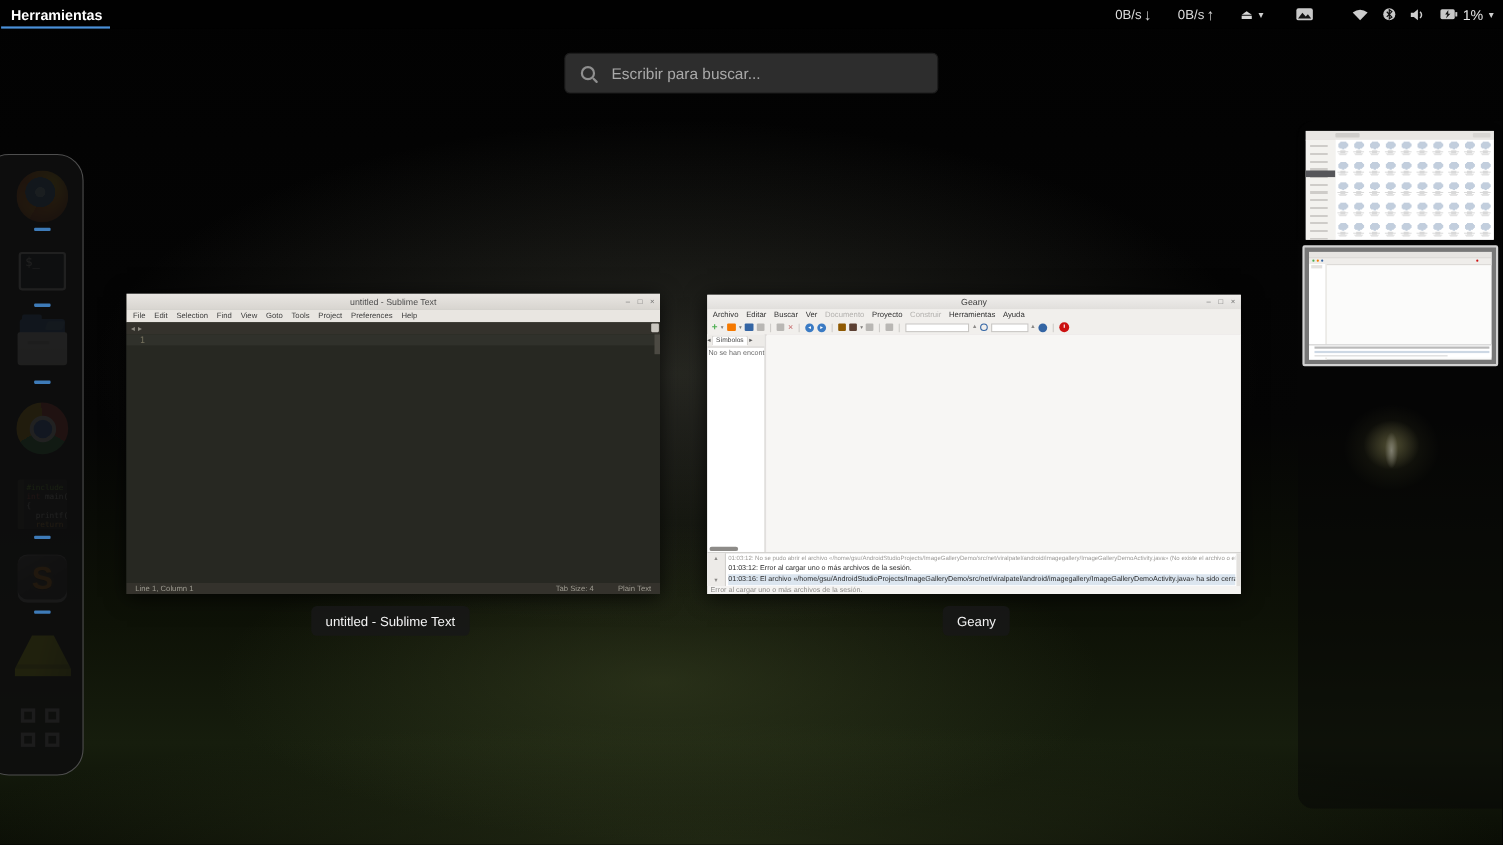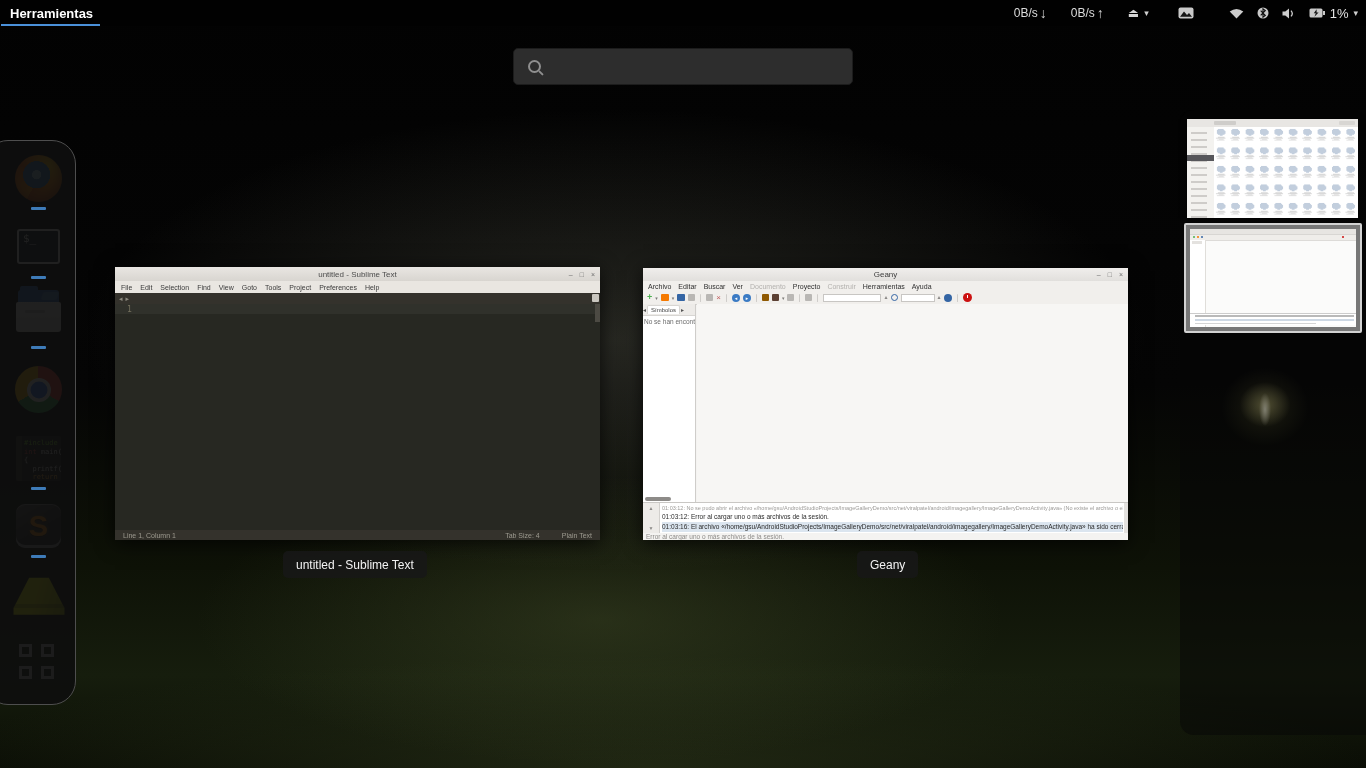--- a/index.html
+++ b/index.html
@@ -251,20 +251,21 @@
           <path d="M7.6 1.2 L4.8 5.2 h2 L5.4 8.8 L9.6 4.4 h-2 z" fill="#151515"></path>
         </svg>
     </span>
     <span class="pct">1%</span>
     <span class="caret">▾</span>
   </div>
 </div>
 
 <div class="search">
   <span class="mag"></span>
+  <input type="text" placeholder="Escribir para buscar..." style="">
 </div>
 
 <div class="dock"></div>
 <div class="dicon firefox"></div>
 <div class="ind" style="top:207px"></div>
 <div class="dicon terminal">
   <span>$_</span>
 </div>
 <div class="ind" style="top:276px"></div>
 <div class="dicon files">

